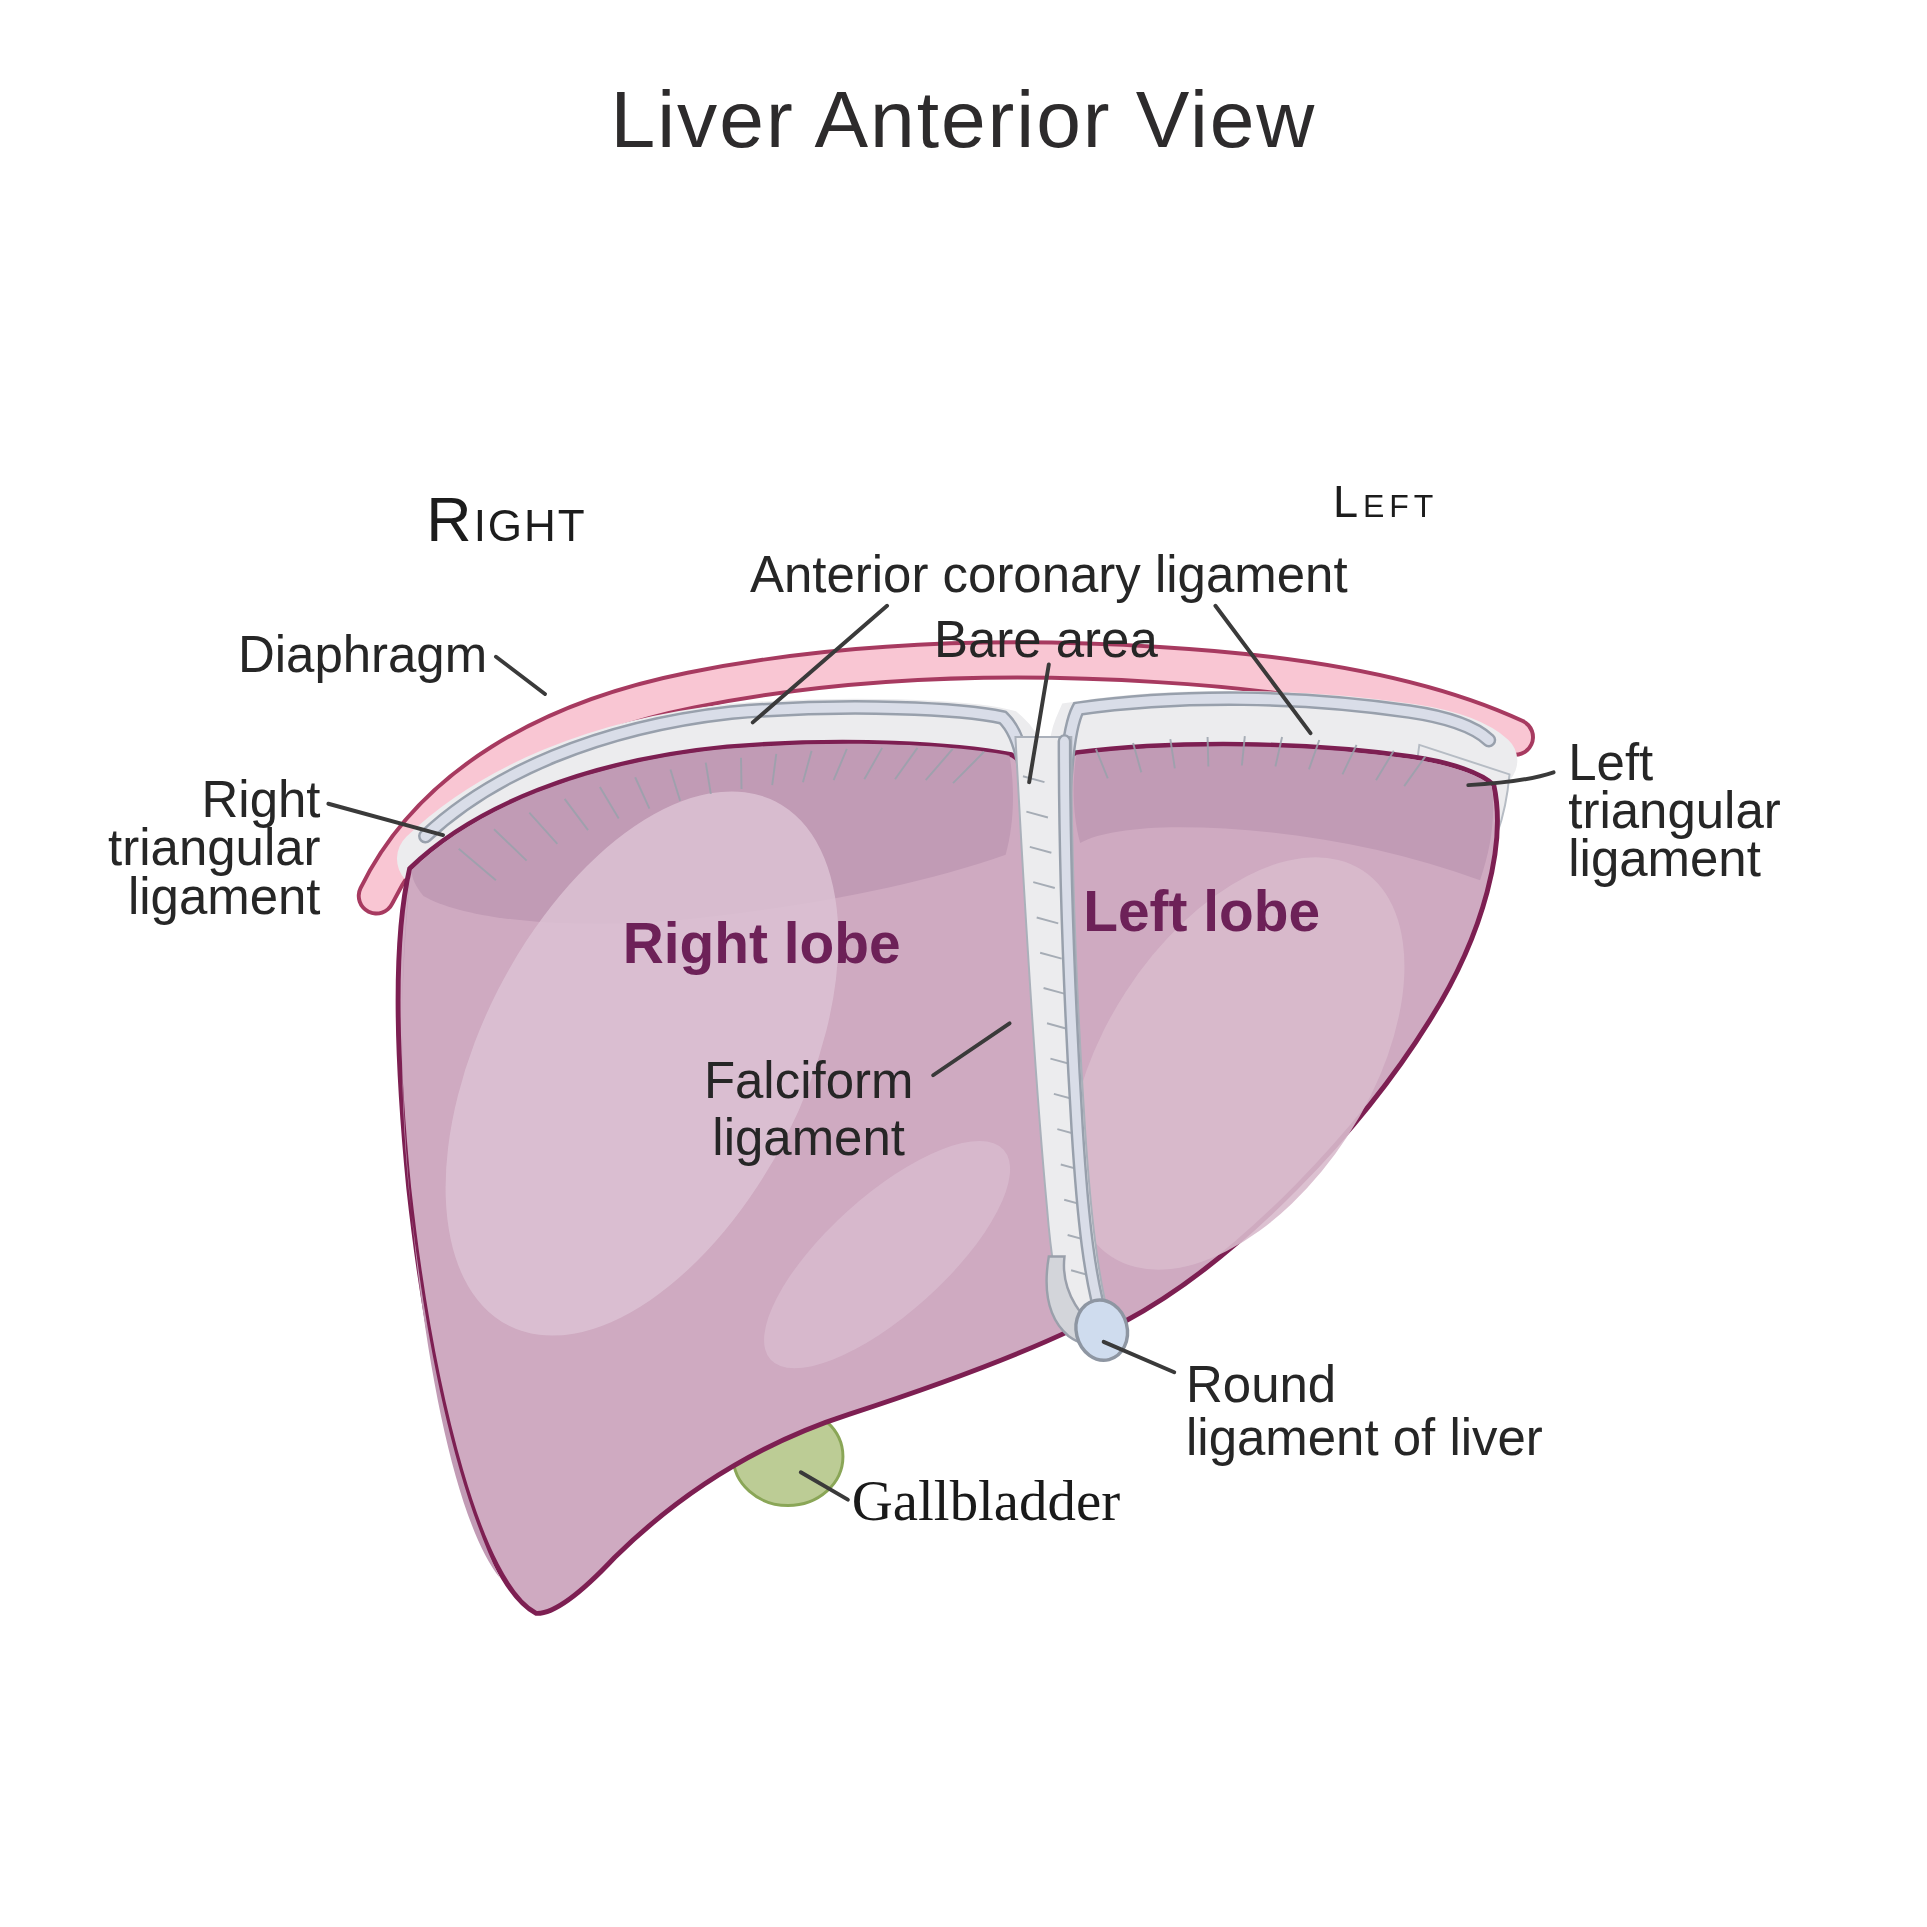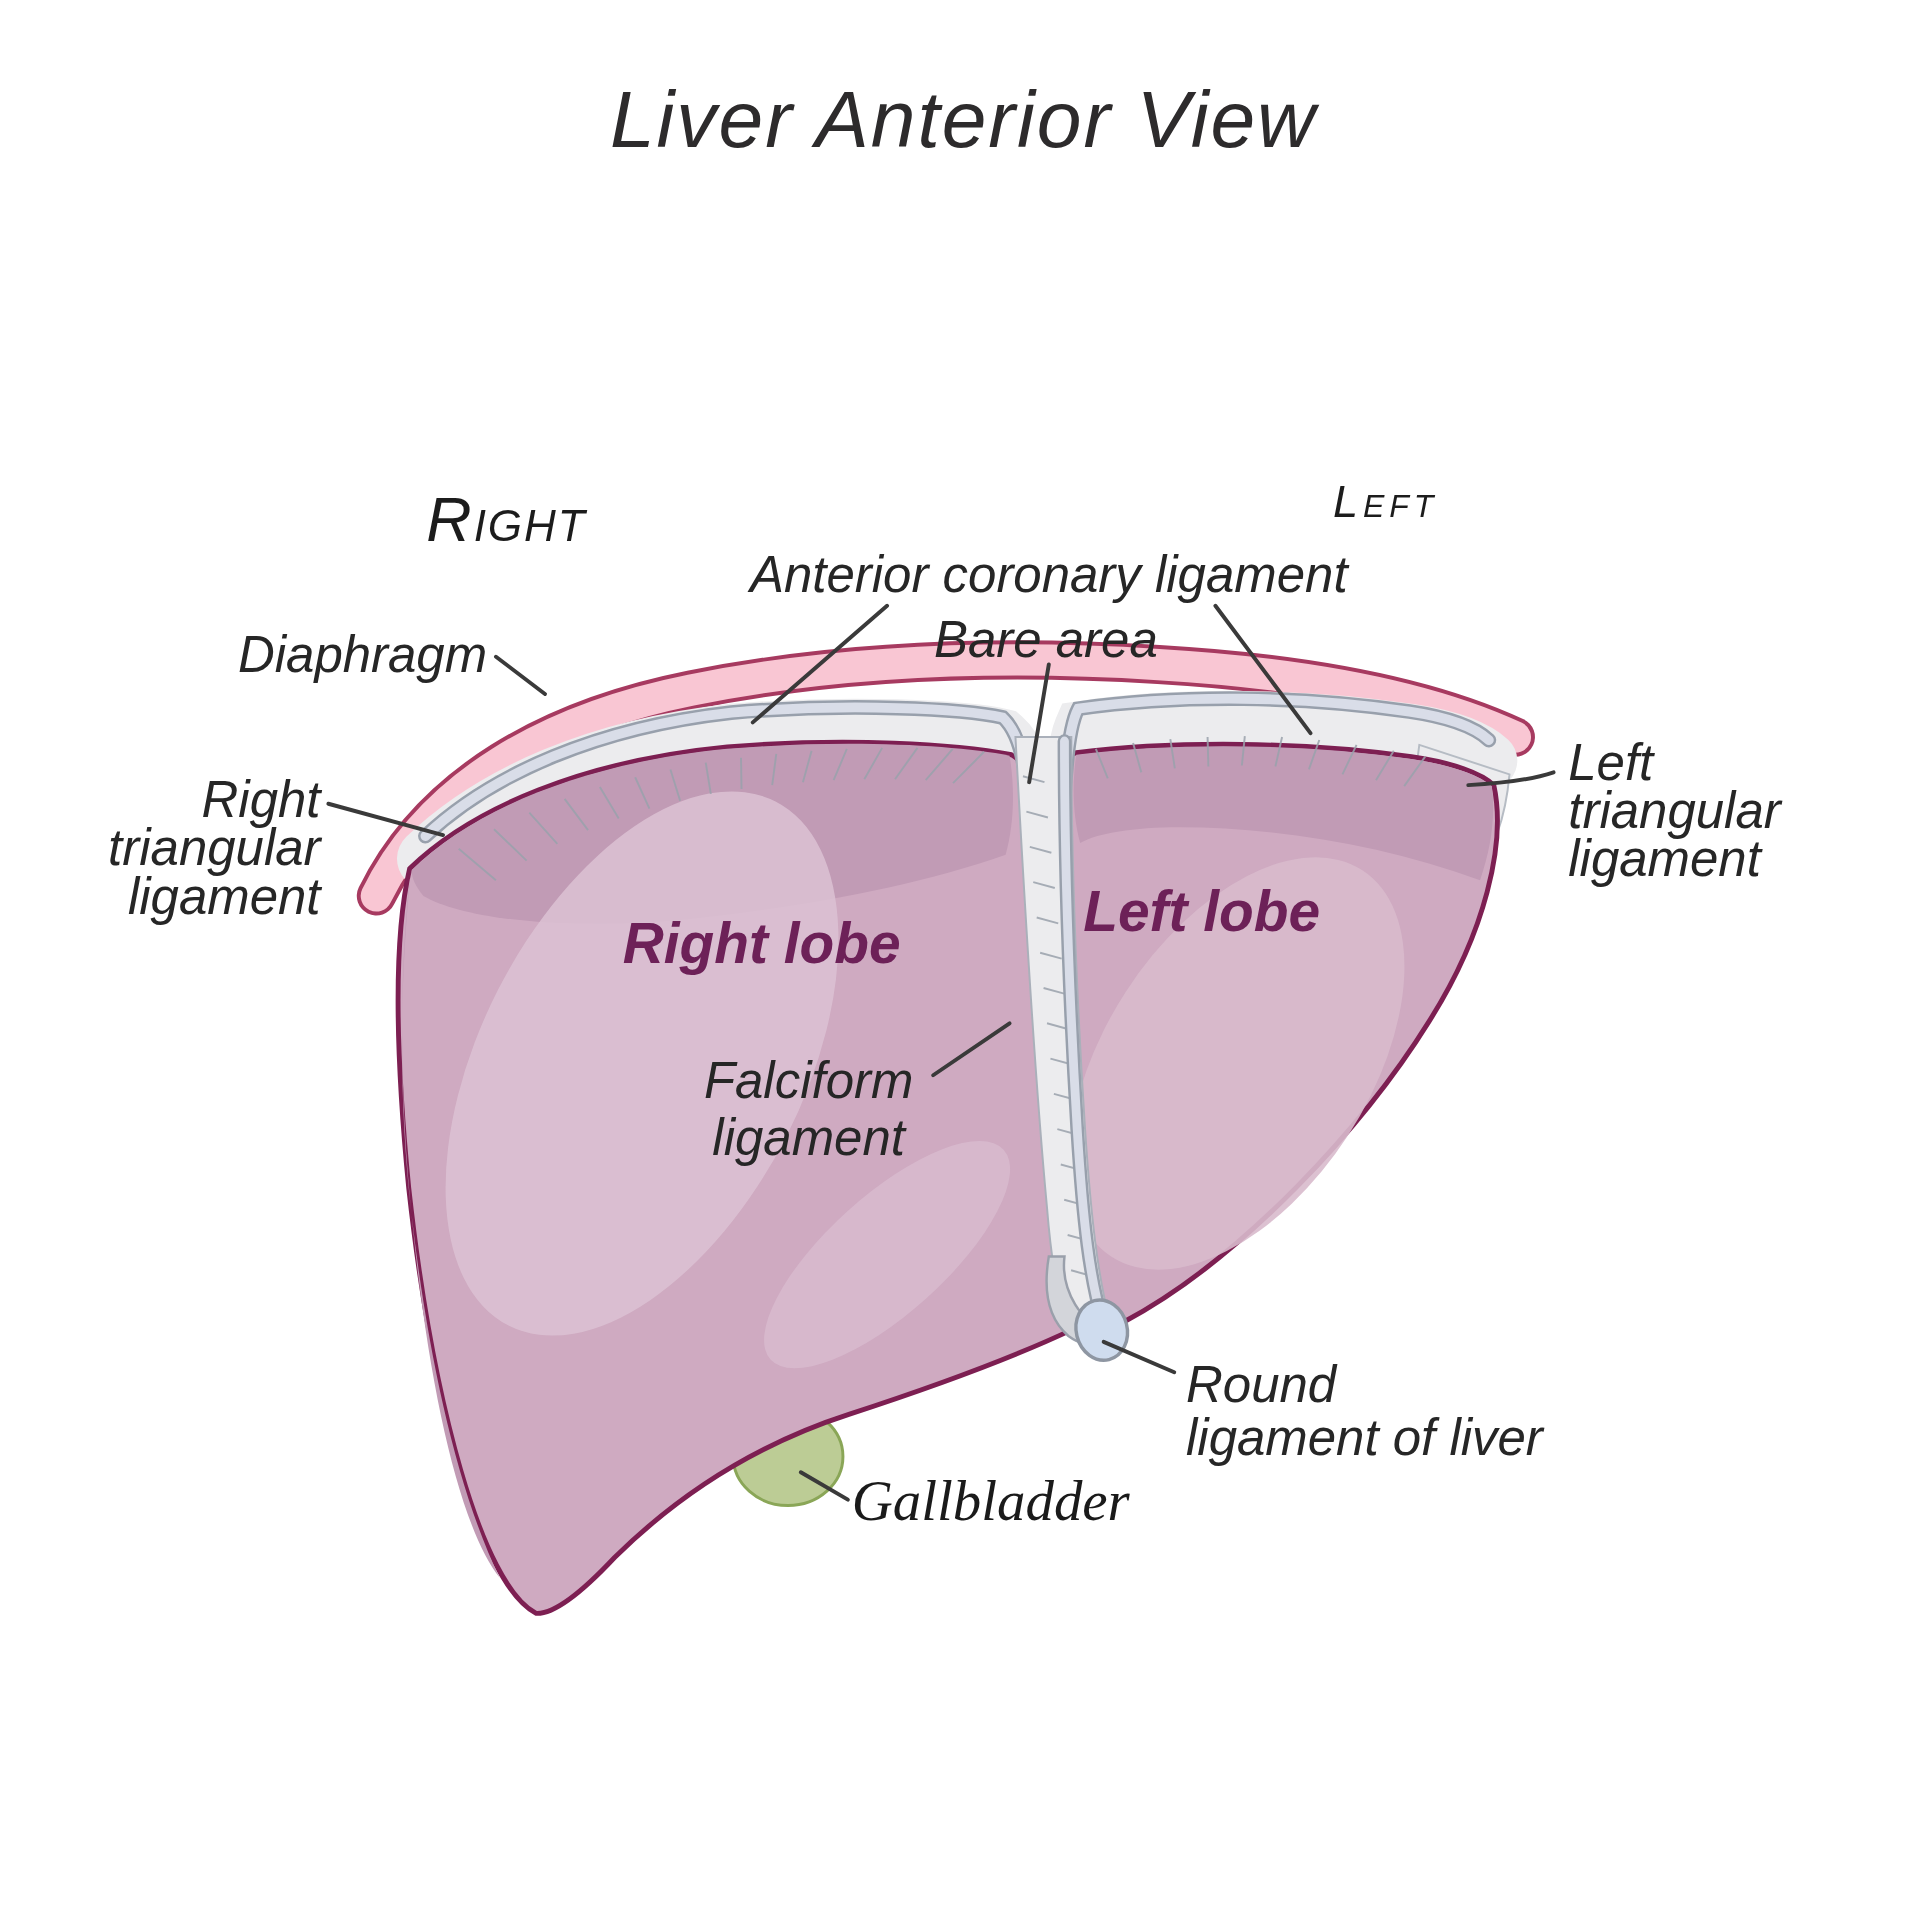--- a/index.html
+++ b/index.html
@@ -1,17 +1,17 @@
 <!DOCTYPE html>
 <html><head>
 <meta charset="utf-8">
 <style>
   html,body{margin:0;padding:0;background:#ffffff;}
   #stage{width:1928px;height:1928px;position:relative;background:#ffffff;overflow:hidden;
-         font-family:"Liberation Sans", sans-serif;font-style:italic;}
+         font-family:"Liberation Sans", sans-serif;}
   svg{display:block;width:100%;height:100%;}
   text{font-family:"Liberation Sans", sans-serif;}
   .title-text{font-size:82px;letter-spacing:2px;font-weight:400;}
   .marker-right{font-size:64px;font-variant:small-caps;letter-spacing:2px;}
   .marker-left{font-size:46px;font-variant:small-caps;letter-spacing:5px;}
   .lbl{font-size:52px;}
   .lobe-lbl{font-size:58px;font-weight:600;}
   .serif-lbl{font-family:"Liberation Serif", serif;font-size:58px;}
   .leader{fill:none;stroke-width:4;stroke-linecap:round;}
   .tickgroup line{stroke-width:2;}

